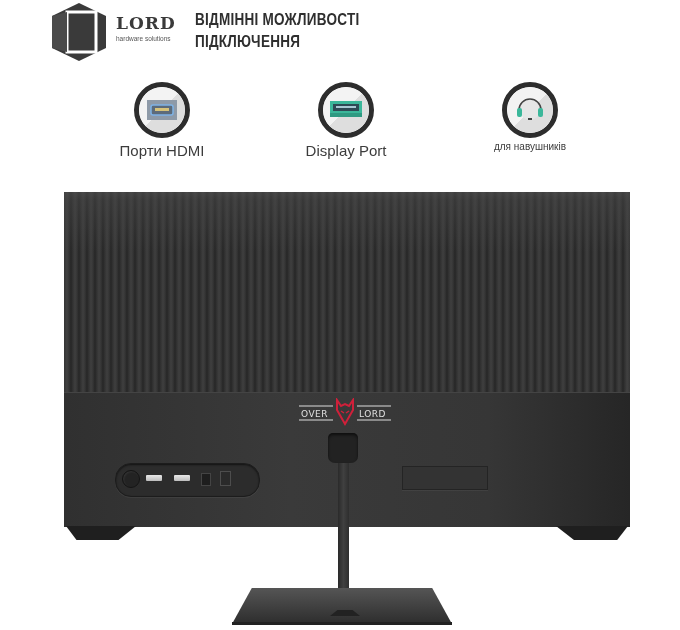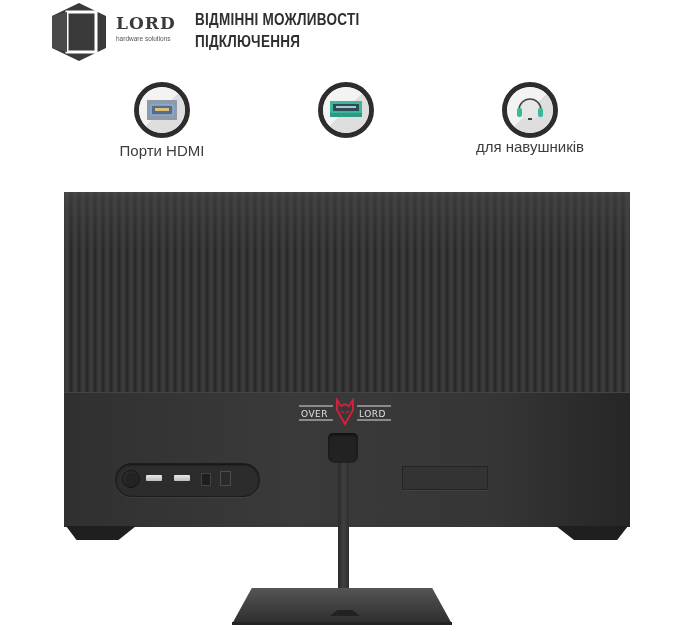--- a/index.html
+++ b/index.html
@@ -11,21 +11,21 @@
   .brand { left:116px; top:14px; }
   .brand-name { font-family:"DejaVu Serif", serif; font-weight:bold; font-size:17px; color:#3a3a3a; letter-spacing:1px; line-height:18px; }
   .brand-sub { font-family:"Liberation Sans", sans-serif; font-size:6.5px; color:#555; line-height:9px; margin-top:2px; }
   .headline { left:195px; top:8px; font-family:"Liberation Sans", sans-serif; font-weight:bold; font-size:16.5px; color:#2f2f2f; line-height:22px; letter-spacing:0.3px; transform:scaleX(0.82); transform-origin:left top; }
 
   
   .feature { top:82px; width:180px; text-align:center; }
   .feature .ring { width:46px; height:46px; border-radius:50%; border:5px solid #2d2d2d; margin:0 auto; position:relative; background:#fff; overflow:hidden; }
   .feature .ring .inner { position:absolute; left:0; top:0; right:0; bottom:0; border-radius:50%; background:linear-gradient(135deg,#f3f3f3 0%,#f3f3f3 50%,#dedede 50%,#dedede 100%); }
   .feature .label { font-family:"Liberation Sans", sans-serif; font-size:15px; color:#3c3c3c; margin-top:4px; line-height:17px; }
-  .feature .label2 { font-family:"Liberation Sans", sans-serif; font-size:15px; color:#3c3c3c; line-height:17px; }
+  .feature .label2 { font-family:"Liberation Sans", sans-serif; font-size:10px; color:#3c3c3c; line-height:17px; }
 
   
   .monitor-top { left:64px; top:192px; width:566px; height:200px;
     background:
       repeating-linear-gradient(90deg, #2e2e2e 0px, #3f3f3f 3px, #353535 5px, #262626 7px, #2e2e2e 8px);
     box-shadow: inset 0 4px 6px rgba(255,255,255,0.08);
   }
   .monitor-top::after { content:""; position:absolute; left:0; right:0; top:0; height:60px; background:linear-gradient(180deg, rgba(70,70,70,0.6), rgba(70,70,70,0)); }
   .monitor-bottom { left:64px; top:392px; width:566px; height:134px; background:linear-gradient(90deg,#303030 0%,#3a3a3a 40%,#363636 75%,#262626 100%); border-top:1px solid #444; }
   .foot-left { left:66px; top:526px; width:70px; height:14px; background:#1f1f1f; clip-path:polygon(0 0,100% 0,75% 100%,15% 100%); }
@@ -77,20 +77,21 @@
 <div class="abs feature" style="left:256px;">
   <div class="ring">
     <div class="inner"></div>
     <svg style="position:absolute;left:7px;top:14px;" width="32" height="16" viewBox="0 0 32 16">
       <rect x="0" y="0" width="32" height="16" fill="#3bb79a"></rect>
       <rect x="3" y="3" width="26" height="7" fill="#2e4a55"></rect>
       <rect x="6" y="5" width="20" height="2" fill="#a9c9d4"></rect>
       <rect x="0" y="12" width="32" height="4" fill="#2f9a82"></rect>
     </svg>
   </div>
+  <div class="label">Display Port</div>
 </div>
 
 <div class="abs feature" style="left:440px;">
   <div class="ring">
     <div class="inner"></div>
     <svg style="position:absolute;left:7px;top:6px;" width="32" height="32" viewBox="0 0 32 32">
       <circle cx="16" cy="17" r="10" fill="#e6e6e6"></circle>
       <path d="M5 17 A11 11 0 0 1 27 17" fill="none" stroke="#444" stroke-width="1.6"></path>
       <rect x="3" y="15" width="5" height="9" rx="2" fill="#3bb79a"></rect>
       <rect x="24" y="15" width="5" height="9" rx="2" fill="#3bb79a"></rect>

